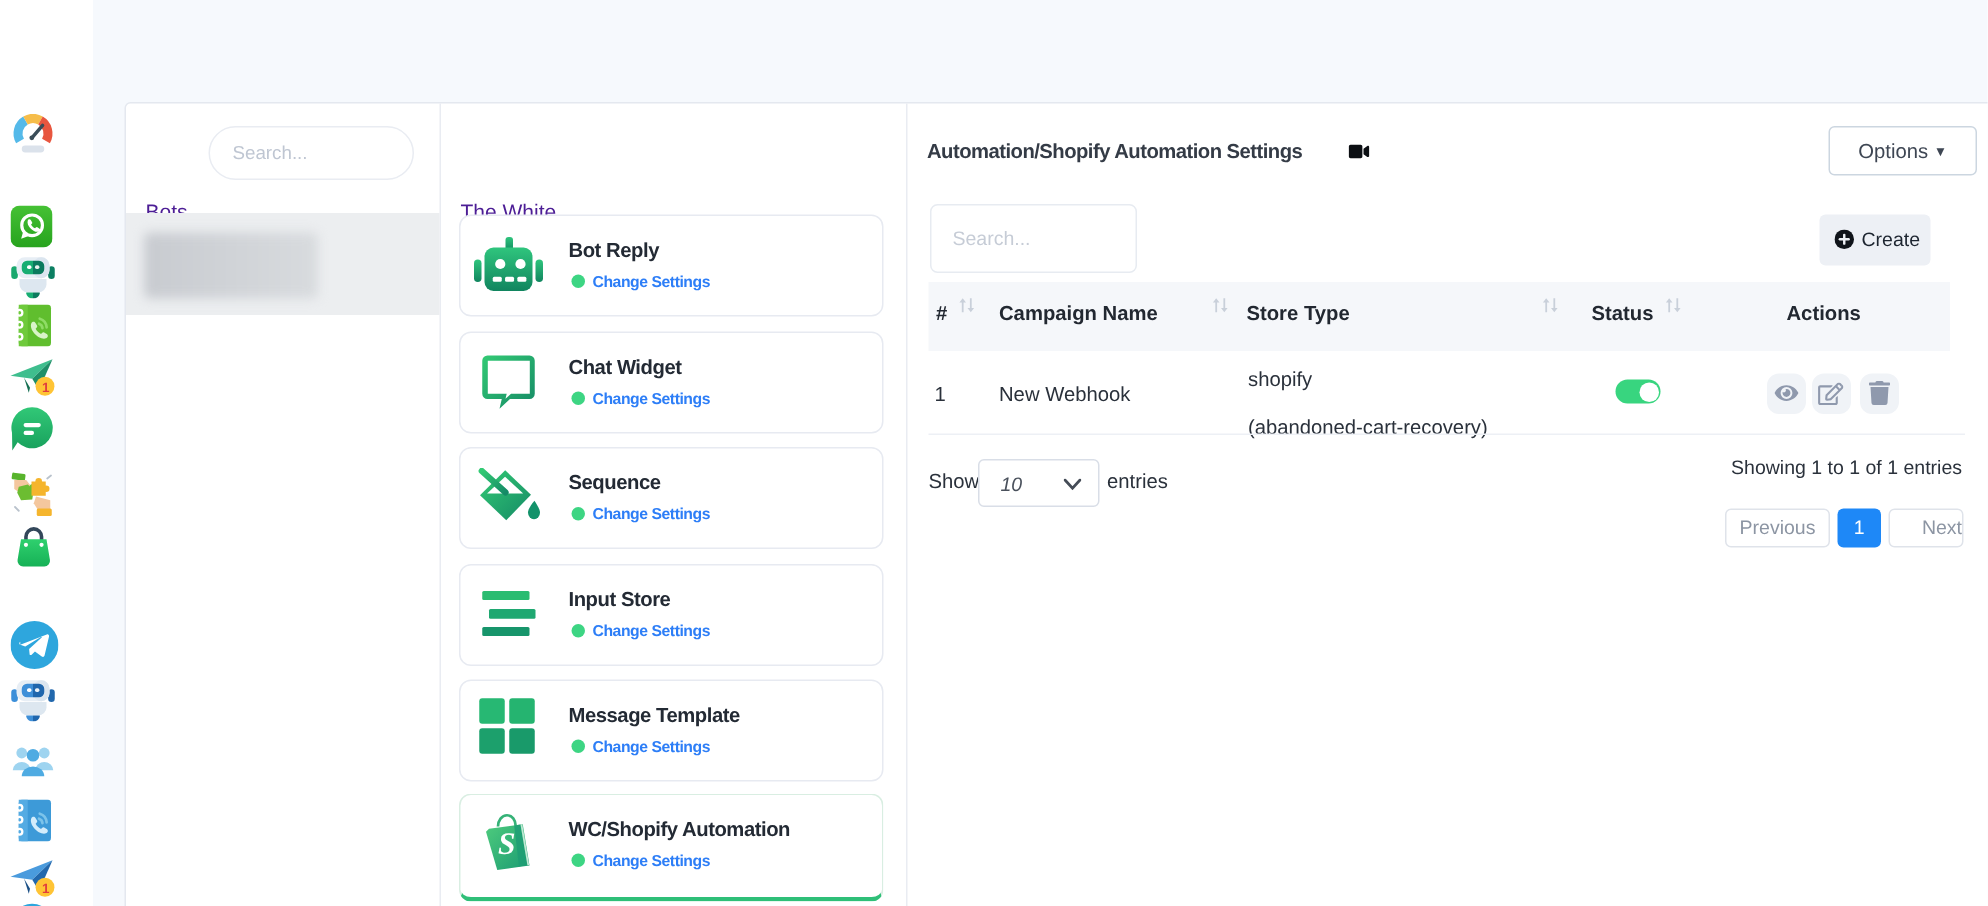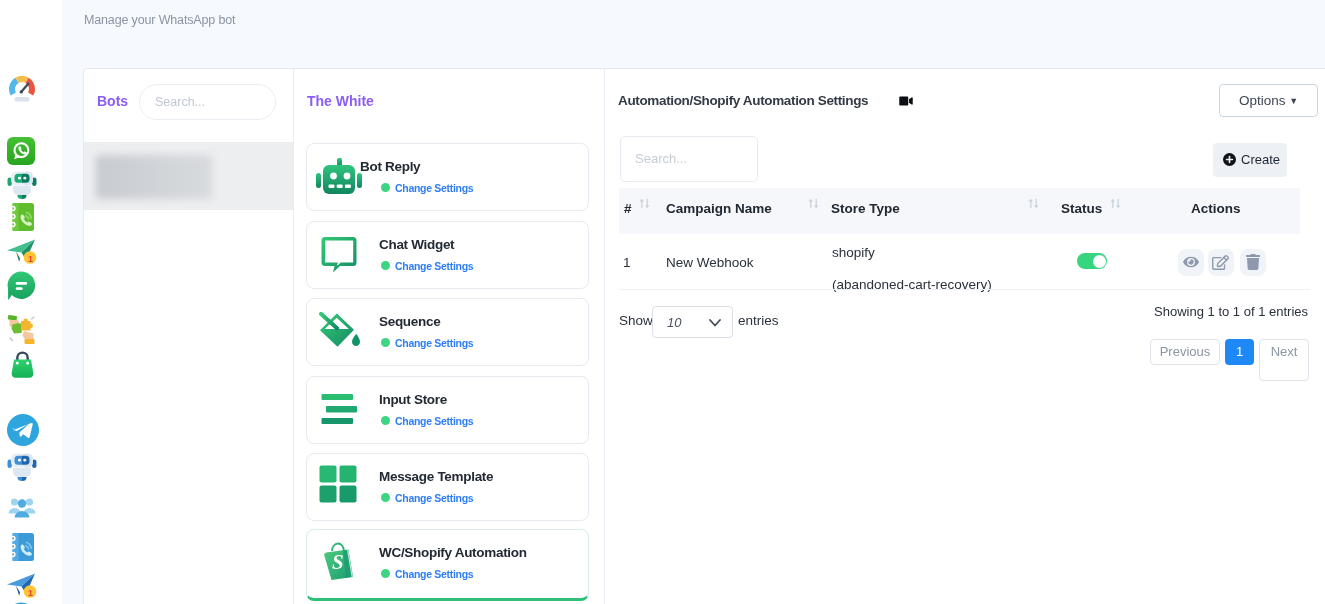--- a/index.html
+++ b/index.html
@@ -4,21 +4,21 @@
 <style>
 * { margin:0; padding:0; box-sizing:border-box; }
 html,body { width:1325px; height:604px; }
 body { position:relative; font-family:"Liberation Sans",sans-serif; background:#f6f9fd; overflow:hidden; }
 .abs { position:absolute; }
 .sidebar { position:absolute; left:0; top:0; width:62px; height:604px; background:#ffffff; }
 .pagehead h1 { font-size:21px; font-weight:700; color:#1c2128; letter-spacing:0px; }
 .pagehead p { font-size:12.5px; color:#8b94a3; margin-top:10px; letter-spacing:-0.15px; }
 .card { position:absolute; left:83px; top:68px; width:1250px; height:540px; background:#ffffff; border:1px solid #e4e8ef; border-radius:4px 0 0 0; }
 .vline { position:absolute; top:0; bottom:0; width:1px; background:#e9ecf2; }
-.botshead { font-size:14px; font-weight:700; color:#8b5cf6; }
+.botshead { font-size:14px; font-weight:400; color:#4c1d95;margin-top:40px; }
 .pill { position:absolute; border:1px solid #e9ecf2; border-radius:18px; background:#fff; }
 .pill span { position:absolute; left:15px; top:10px; font-size:12.5px; color:#bfc6d2; }
 .selband { position:absolute; background:#eceef0; }
 .blob { position:absolute; background:linear-gradient(90deg,#c8cbd0,#d8dbde); border-radius:4px; filter:blur(3.5px); }
 .mcard { position:absolute; left:223px; width:283px; height:68px; background:#fff; border:1px solid #e7eaf1; border-radius:8px; }
 .mcard.sel { border:1px solid #d9eee2; border-bottom:3px solid #2fbf78; height:72px; }
 .mtitle { position:absolute; left:73px; top:17px; font-size:13.5px; font-weight:700; color:#232a34; letter-spacing:-0.3px; }
 .msub { position:absolute; left:73px; top:40px; }
 .msub .dot { position:absolute; left:2px; top:1px; width:9px; height:9px; border-radius:50%; background:#3dd583; }
 .msub .txt { position:absolute; left:16px; top:0; font-size:10.5px; font-weight:700; color:#2d7ef7; white-space:nowrap; letter-spacing:-0.3px; }
@@ -195,21 +195,20 @@
   <path d="M10 13.6 L14 20.5 L13.2 23.8 Z" fill="#1a4f85"></path>
   <circle cx="24" cy="19.5" r="6.3" fill="#ffc435"></circle>
   <text x="22" y="23.5" font-size="9" font-weight="700" fill="#e03e3e" font-family="Liberation Sans, sans-serif">1</text>
 </svg>
 
 <svg class="abs" style="left:7px; top:602px;" width="29" height="30" viewBox="0 0 29 30">
   <path d="M14.5 0.5 a13.7 13.7 0 1 1 -9.7 23.4 L1.2 29.3 1 17.5 A13.7 13.7 0 0 1 14.5 0.5 z" fill="#2ea6dd"></path>
 </svg>
 
 <div class="abs pagehead" style="left:84px; top:3px;">
-  <p>Manage your WhatsApp bot</p>
 </div>
 
 <div class="card"></div>
 <div class="vline" style="left:293px; top:69px;"></div>
 <div class="vline" style="left:604px; top:69px;"></div>
 
 <div class="abs botshead" style="left:97px; top:93px;">Bots</div>
 <div class="pill" style="left:139px; top:84px; width:137px; height:36px;">
     <span>Search...</span>
   </div>
@@ -228,21 +227,21 @@
   <rect x="23" y="2" width="5" height="10" rx="2" fill="url(#g1)"></rect>
   <rect x="9" y="9" width="32" height="29" rx="6" fill="url(#g1)"></rect>
   <rect x="2" y="17" width="5" height="15" rx="2.5" fill="url(#g1)"></rect>
   <rect x="43" y="17" width="5" height="15" rx="2.5" fill="url(#g1)"></rect>
   <circle cx="19.5" cy="20" r="3.4" fill="#fff"></circle>
   <circle cx="33" cy="20" r="3.4" fill="#fff"></circle>
   <rect x="14.5" y="28.5" width="6" height="3.4" rx="1" fill="#fff"></rect>
   <rect x="22.7" y="28.5" width="6" height="3.4" rx="1" fill="#fff"></rect>
   <rect x="30.9" y="28.5" width="6" height="3.4" rx="1" fill="#fff"></rect>
 </svg>
-<div class="mtitle" style="top:159px; left:360px;">Bot Reply</div>
+<div class="mtitle" style="top:159px; left:379px;">Bot Reply</div>
 <div class="msub" style="left:379px; top:182px;">
     <span class="dot"></span>
     <span class="txt">Change Settings</span>
   </div>
 
 <svg class="abs" style="left:320px; top:235px;" width="40" height="40" viewBox="0 0 40 40">
   <path d="M5 2 h28 a3.5 3.5 0 0 1 3.5 3.5 v22 a3.5 3.5 0 0 1 -3.5 3.5 h-13 l-7 6.5 1.5-6.5 h-9.5 a3.5 3.5 0 0 1 -3.5-3.5 v-22 A3.5 3.5 0 0 1 5 2 z M5.2 5.5 v22 h12.6 l-0.8 3.4 3.7-3.4 h12.5 v-22 z" fill="url(#g2)" fill-rule="evenodd"></path>
 </svg>
 <div class="mtitle" style="top:237px; left:379px;">Chat Widget</div>
 <div class="msub" style="left:379px; top:260px;">
@@ -367,13 +366,13 @@
     <span style="position:absolute;left:14px;top:8px;font-size:13px;color:#4a515c;">10</span>
 <svg class="abs" style="left:56px; top:12px;" width="12" height="8" viewBox="0 0 12 8">
       <path d="M1 1 L6 6.5 L11 1" stroke="#454c57" stroke-width="1.8" fill="none" stroke-linecap="round"></path>
     </svg>
 </div>
 <div class="td" style="left:738px; top:313px;">entries</div>
 <div class="td" style="left:1100px; top:304px; width:208px; text-align:right; font-size:13px;">Showing 1 to 1 of 1 entries</div>
 
 <div class="pgbtn" style="left:1150px; top:339px; width:70px; height:26px; line-height:24px;">Previous</div>
 <div class="pgcur" style="left:1225px; top:339px; width:29px; height:26px; line-height:26px;">1</div>
-<div class="pgbtn" style="left:1259px; top:339px; width:50px; height:42px; line-height:24px;">Next</div>
+<div class="pgbtn" style="left:1259px; top:339px; width:50px; height:26px; line-height:24px;text-align:right;">Next</div>
 
 </body></html>

